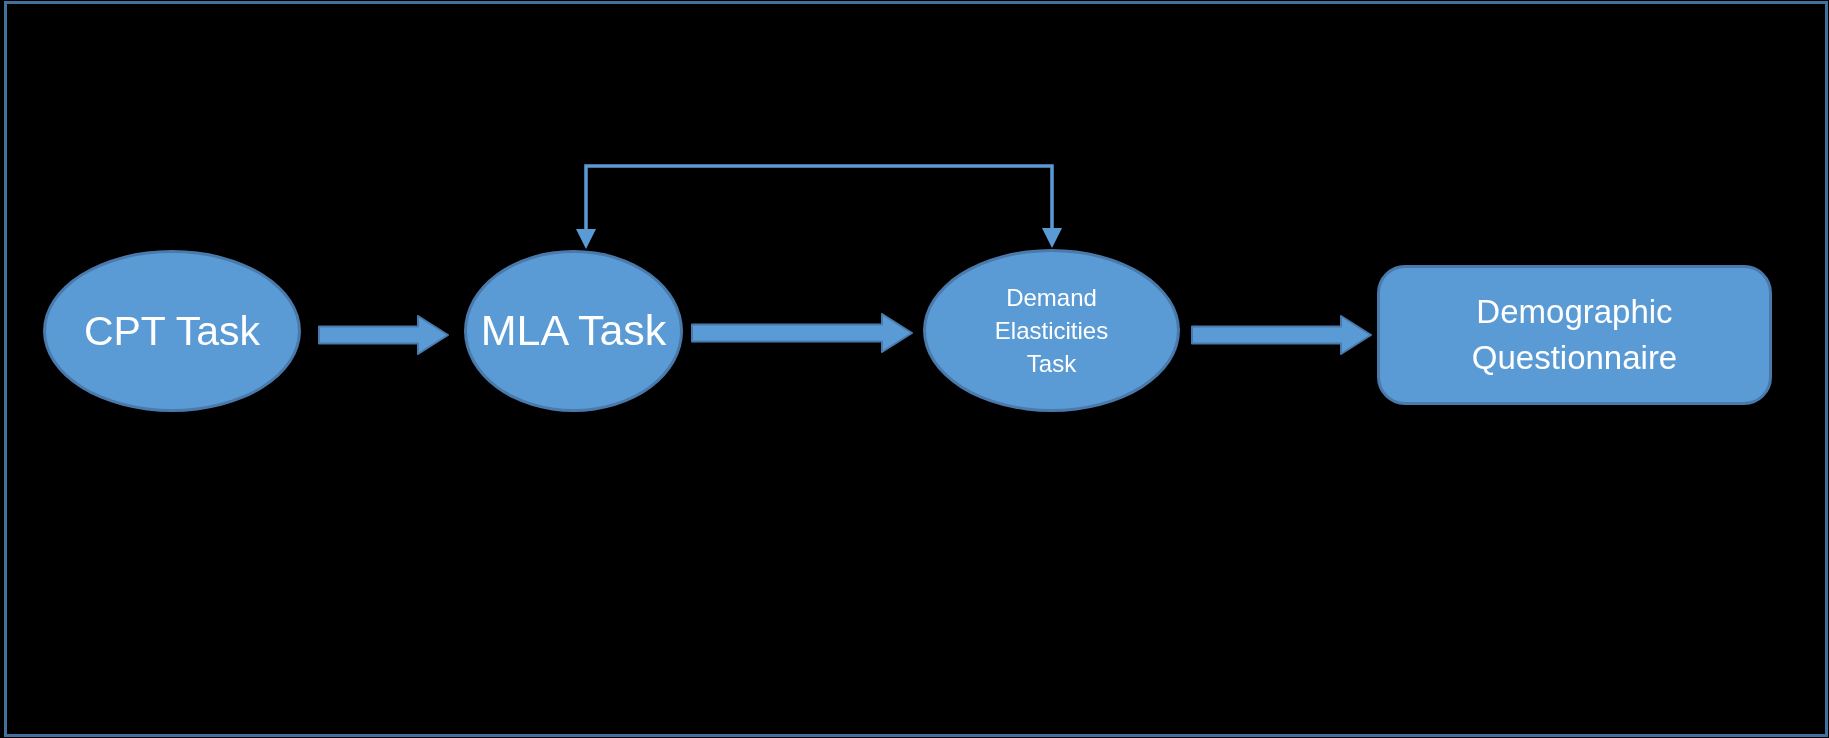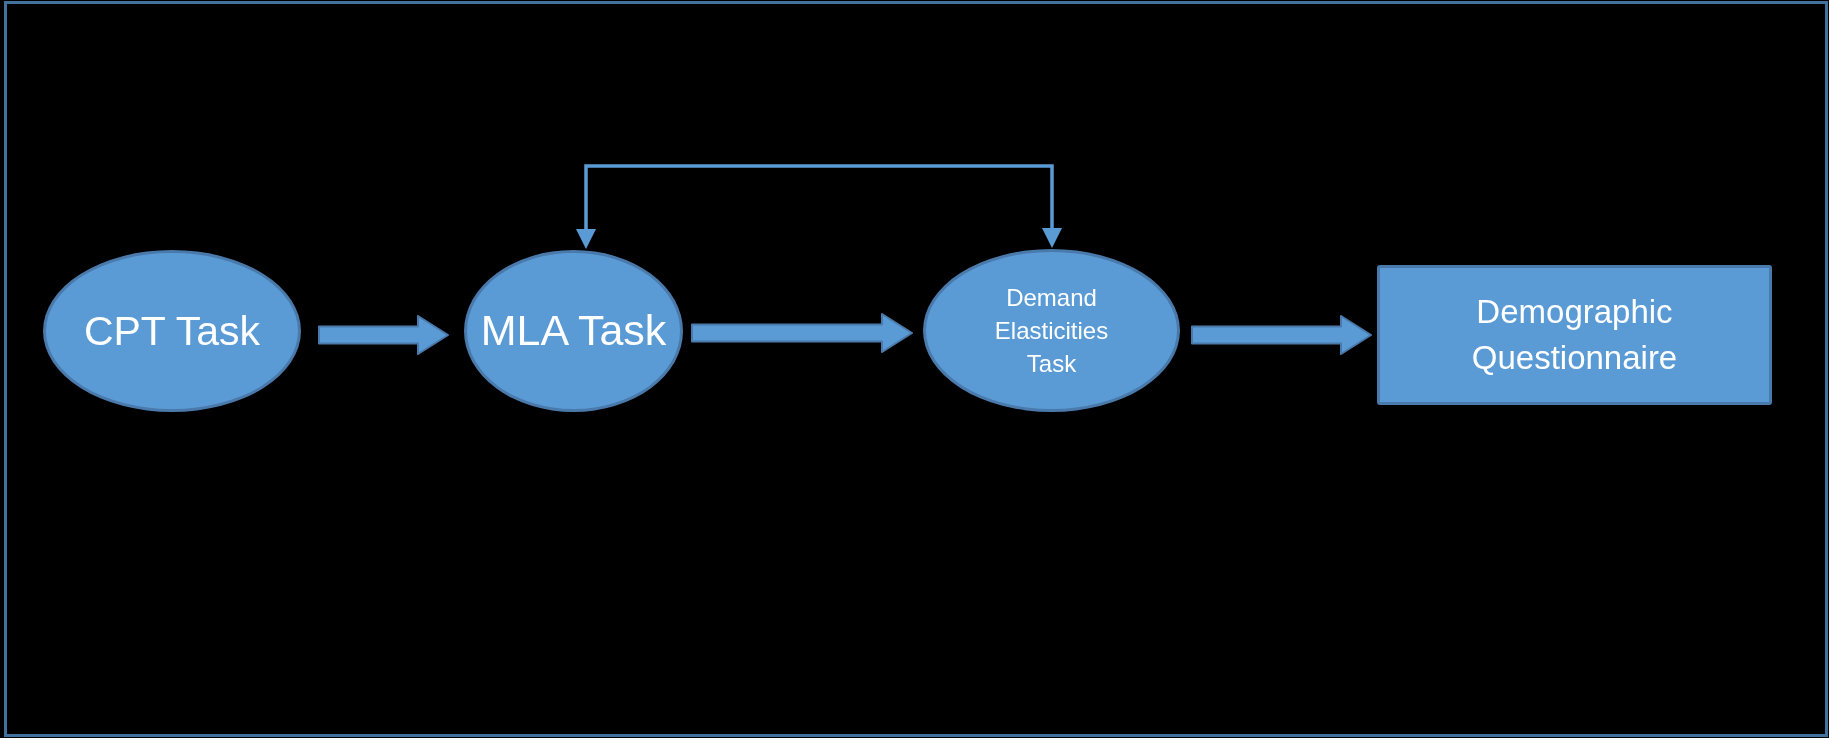--- a/index.html
+++ b/index.html
@@ -61,21 +61,21 @@
   }
   .node .label {
     white-space: pre-line;
     line-height: 1.38;
   }
   .ellipse { border-radius: 50%; }
   .node-cpt         { left: 43px;   top: 250px; width: 258px; height: 162px; font-size: 41px; }
   .node-mla         { left: 464px;  top: 250px; width: 219px; height: 162px; font-size: 43px; }
   .node-demand      { left: 923px;  top: 249px; width: 257px; height: 163px; font-size: 24px; }
   .node-demographic { left: 1377px; top: 265px; width: 395px; height: 140px;
-                      font-size: 33px; border-radius: 3px; }
+                      font-size: 33px; border-radius: 28px; }
 </style>
 </head>
 <body>
 
 <div class="stage">
 
   <div class="frame"></div>
 
   <svg class="connector-layer" viewBox="0 0 1829 738" xmlns="http://www.w3.org/2000/svg">
 

